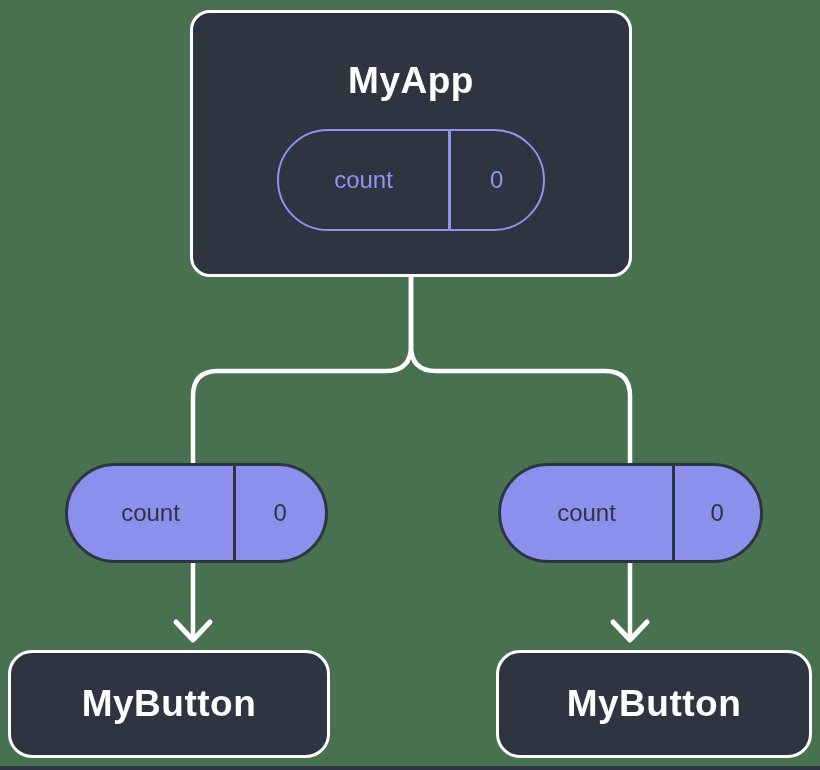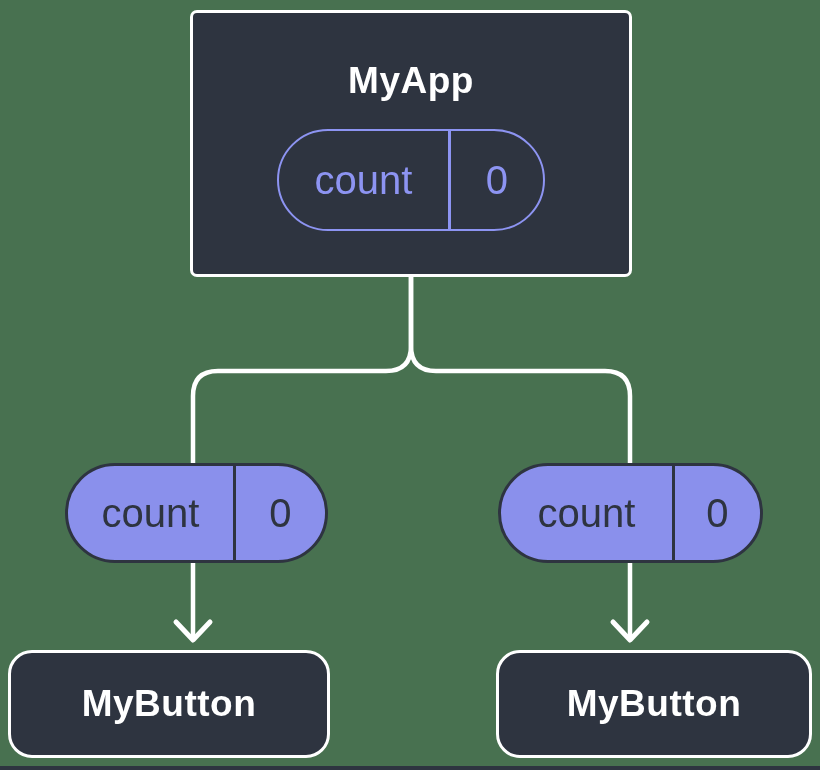--- a/index.html
+++ b/index.html
@@ -53,32 +53,32 @@
     color: var(--node-text);
     font-size: 37px;
     font-weight: 700;
     letter-spacing: 0.5px;
     text-align: center;
   }
 
   .root {
     left: 190px; top: 10px;
     width: 442px; height: 267px;
-    border-radius: 7px;
+    border-radius: 20px;
     display: flex;
     flex-direction: column;
     align-items: center;
     padding-top: 44px;
   }
   .root .node-title { line-height: 48px; }
 
   .pill {
     display: flex;
     align-items: stretch;
-    font-size: 40px;
+    font-size: 24px;
     border-radius: 52px;
     overflow: hidden;
   }
   .pill-seg {
     display: flex;
     align-items: center;
     justify-content: center;
   }
 
   .pill-outline {

